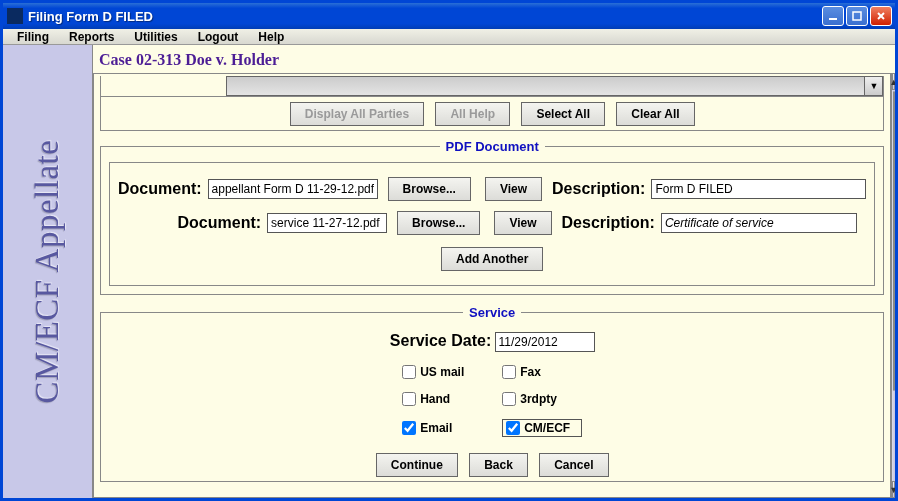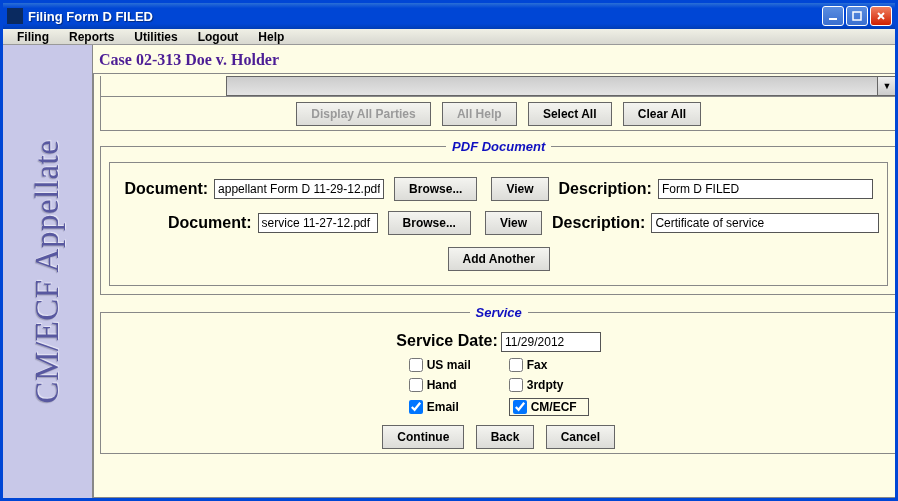--- a/index.html
+++ b/index.html
@@ -167,31 +167,31 @@
     padding: 8px;
   }
   legend {
     color:#1010c0;
     font-weight:bold;
     font-size:13px;
     padding: 0 6px;
     text-align:center;
     margin: 0 auto;
   }
-  fieldset.centered > legend { margin-left: auto; margin-right:auto;font-style:italic; }
+  fieldset.centered > legend { margin-left: auto; margin-right:auto; }
   .inner-box { border:1px solid #888; padding: 14px 8px; }
   .doc-row { display:flex; align-items:center; gap:6px; margin-bottom:10px; justify-content:center;}
   .doc-row:last-of-type{margin-bottom:0;}
   .lbl { font-weight:bold; font-size:16px;}
   input[type=text].field {
     border:1px solid #555; background:#fff; height:20px; padding:1px 3px;
     font-family: Tahoma, Arial, sans-serif; font-size:12px;
   }
   .svc-row { text-align:center; margin:4px 0;}
-  .chkgrid { display:flex; gap:20px; justify-content:center; margin:6px 0;}
+  .chkgrid { display:flex; gap:20px; justify-content:center; margin:13px 0;}
   .chk { display:flex; align-items:center; gap:4px; font-weight:bold; width:80px; }
   .chk input { width:14px; height:14px; margin:0;}
   .bottom-btns { text-align:center; padding:3px 0 2px 0;}
 </style>
 </head>
 <body>
 
 <div class="outer-frame">
 
   <div class="titlebar">
@@ -261,21 +261,21 @@
                 <span class="btn">View</span>
                 <span class="lbl">Description:</span>
                 <input class="field" style="width: 215px;" type="text" value="Form D FILED">
               </div>
               <div class="doc-row" style="padding-left:50px">
                 <span class="lbl">Document:</span>
                 <input class="field" style="width: 120px;" type="text" value="service 11-27-12.pdf">
                 <span class="btn">Browse...</span>
                 <span class="btn">View</span>
                 <span class="lbl">Description:</span>
-                <input class="field" style="width: 228px;" type="text" value="Certificate of service">
+                <input class="field" style="width: 196px; font-style: italic;" type="text" value="Certificate of service">
               </div>
               <div style="text-align:center; margin-top:12px;">
                 <span class="btn">Add Another</span>
               </div>
             </div>
           </fieldset>
 
           <fieldset class="centered" style="padding-bottom:2px;">
             <legend align="center">Service</legend>
             <div class="svc-row">

